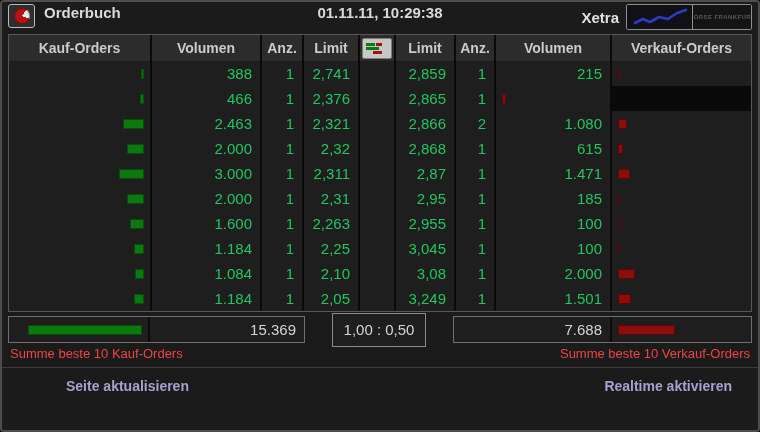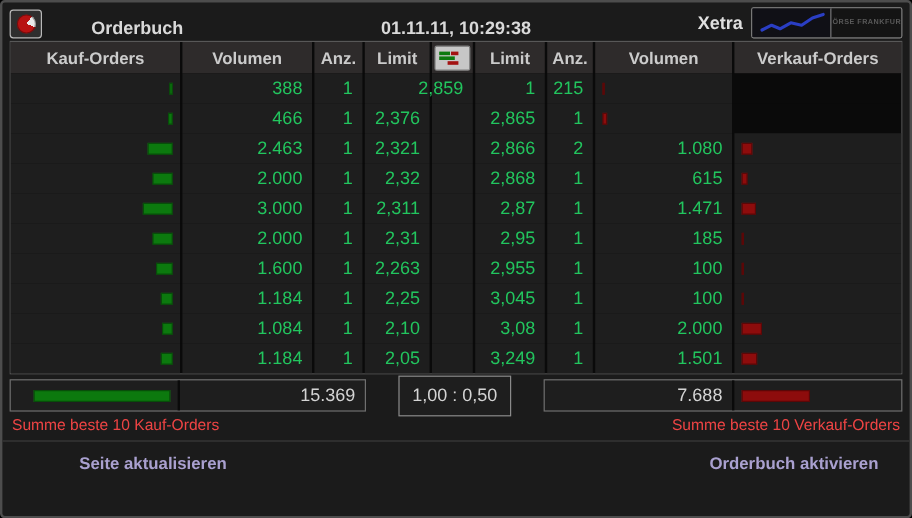--- a/index.html
+++ b/index.html
@@ -3,21 +3,21 @@
 <meta charset="utf-8">
 <style>
   html,body{margin:0;padding:0;background:#000;}
   *{box-sizing:border-box;font-family:"Liberation Sans","DejaVu Sans",sans-serif;}
   .widget{
     width:760px;height:432px;background:#1b1b1b;
     border:2px solid #4d4d4d;border-radius:4px;overflow:hidden;
     position:relative;
   }
   
-  .titlebar{height:30px;display:flex;align-items:flex-end;padding:2px 6px 0 6px;position:relative;gap:32px;}
+  .titlebar{height:30px;display:flex;align-items:flex-start;padding:2px 6px 0 6px;position:relative;}
   .logo-btn{width:27px;height:24px;background:#2e2e2e;border:1px solid #b9b9b9;border-radius:3px;
     display:flex;align-items:center;justify-content:center;cursor:pointer;}
   .pie{width:16px;height:16px;border-radius:50%;
     background:conic-gradient(from 35deg,#e9e9e9 0 75deg,#b81212 75deg 360deg);
     box-shadow:inset 0 0 0 1px rgba(0,0,0,.35);}
   .app-title{color:#d9d9d9;font-weight:bold;font-size:15px;margin-left:9px;}
   .timestamp{position:absolute;left:50%;transform:translateX(-50%);color:#d9d9d9;font-weight:bold;font-size:15px;}
   .tb-right{margin-left:auto;display:flex;align-items:center;gap:7px;}
   .exchange{color:#e0e0e0;font-weight:bold;font-size:15px;}
   .brandbox{display:flex;border:1px solid #8f8f8f;border-radius:2px;height:26px;}
@@ -101,20 +101,21 @@
       <div class="cell">Volumen</div>
       <div class="cell">Verkauf-Orders</div>
     </div>
     <div id="tbody">
         <div class="grid trow">
           <div class="cell bar-cell buy">
             <div class="hbar buybar" style="width:3px"></div>
           </div>
           <div class="cell num">388</div>
           <div class="cell num">1</div>
+          <div class="cell num">2,741</div>
           <div class="cell"></div>
           <div class="cell num">2,859</div>
           <div class="cell num">1</div>
           <div class="cell num">215</div>
           <div class="cell bar-cell sell">
             <div class="hbar sellbar" style="width:2px"></div>
           </div>
         </div>
         <div class="grid trow">
           <div class="cell bar-cell buy">
@@ -271,16 +272,16 @@
 
   <div class="sumlabels">
     <div>Summe beste 10 Kauf-Orders</div>
     <div>Summe beste 10 Verkauf-Orders</div>
   </div>
 
   <div class="divider"></div>
 
   <div class="footer-links">
     <a class="link">Seite aktualisieren</a>
-    <a class="link">Orderbuch aktivieren</a>
+    <a class="link">Realtime aktivieren</a>
   </div>
 
 </div>
 
 </body></html>

